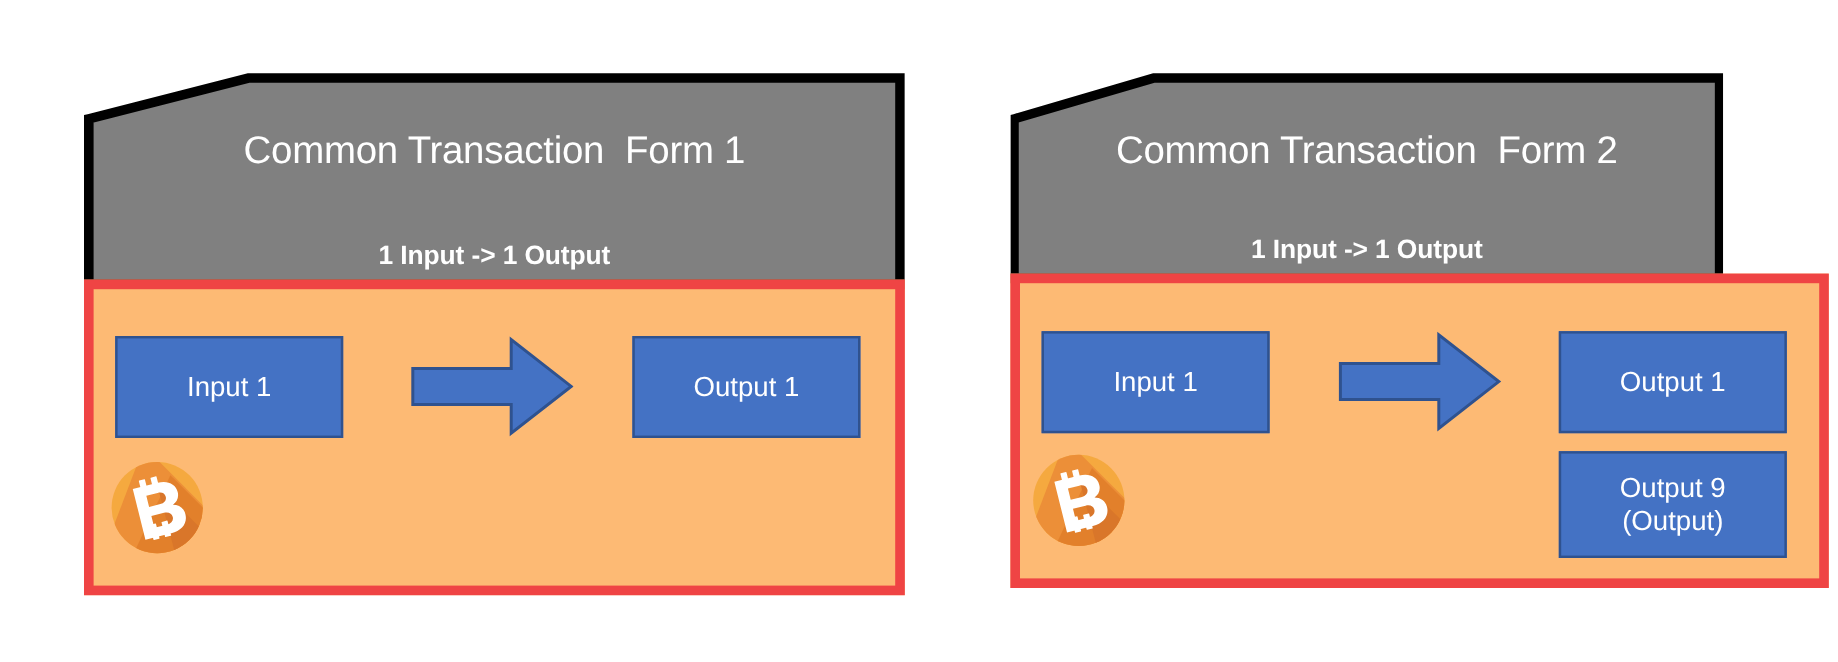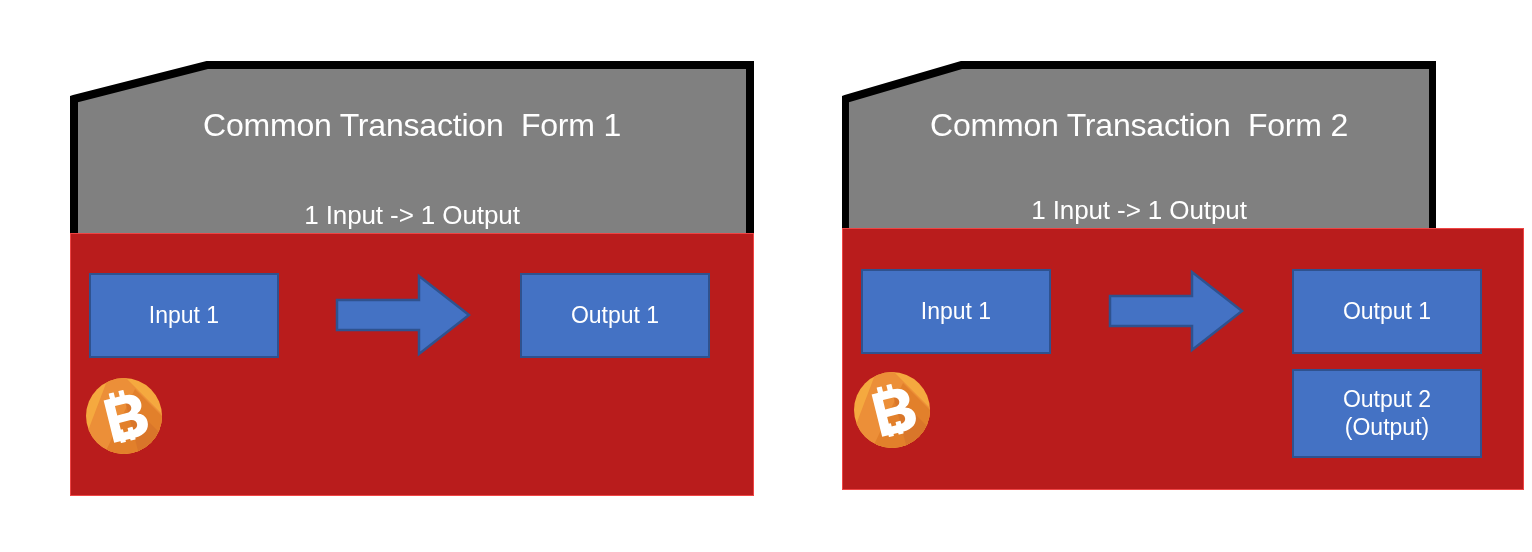--- a/index.html
+++ b/index.html
@@ -66,32 +66,32 @@
     white-space: pre;
     line-height: 1;
   }
 
   .panel-subtitle {
     position: absolute;
     left: 0;
     width: 100%;
     text-align: center;
     color: #ffffff;
-    font-size: 26px;
-    font-weight: 400;
+    font-size: 22px;
+    font-weight: 700;
     letter-spacing: -0.1px;
     white-space: pre;
     line-height: 1;
   }
 
   
   .panel-body {
     position: absolute;
-    background: #b91c1c;
-    border: 1px solid #ef4444;
+    background: #fdba74;
+    border: 8px solid #ef4444;
     box-sizing: border-box;
     padding-left: 20px;
   }
 
   
   .node-box {
     position: absolute;
     background: #4472C4;
     border: 2px solid #2F528F;
     box-sizing: border-box;
@@ -203,21 +203,21 @@
         <svg viewBox="0 0 136 86" preserveAspectRatio="none" aria-hidden="true">
           <polygon points="2,28 84,28 84,4 134,43 84,82 84,58 2,58" fill="#4472C4" stroke="#2F528F" stroke-width="2.5" stroke-linejoin="miter"></polygon>
         </svg>
       </div>
 
       <div class="node-box" style="left:449px; top:40px; width:190px; height:85px;">
         <span>Output 1</span>
       </div>
 
       <div class="node-box" style="left:449px; top:140px; width:190px; height:89px;">
-        <span>Output 2</span>
+        <span>Output 9</span>
         <span class="line2">(Output)</span>
       </div>
 
       <div class="btc-logo" style="left:8px; top:140px; width:82px; height:82px;">
         <svg viewBox="0 0 82 82" aria-hidden="true">
           <defs>
             <clipPath id="btcClip2">
                 <circle cx="41" cy="41" r="38"></circle>
               </clipPath>
           </defs>

